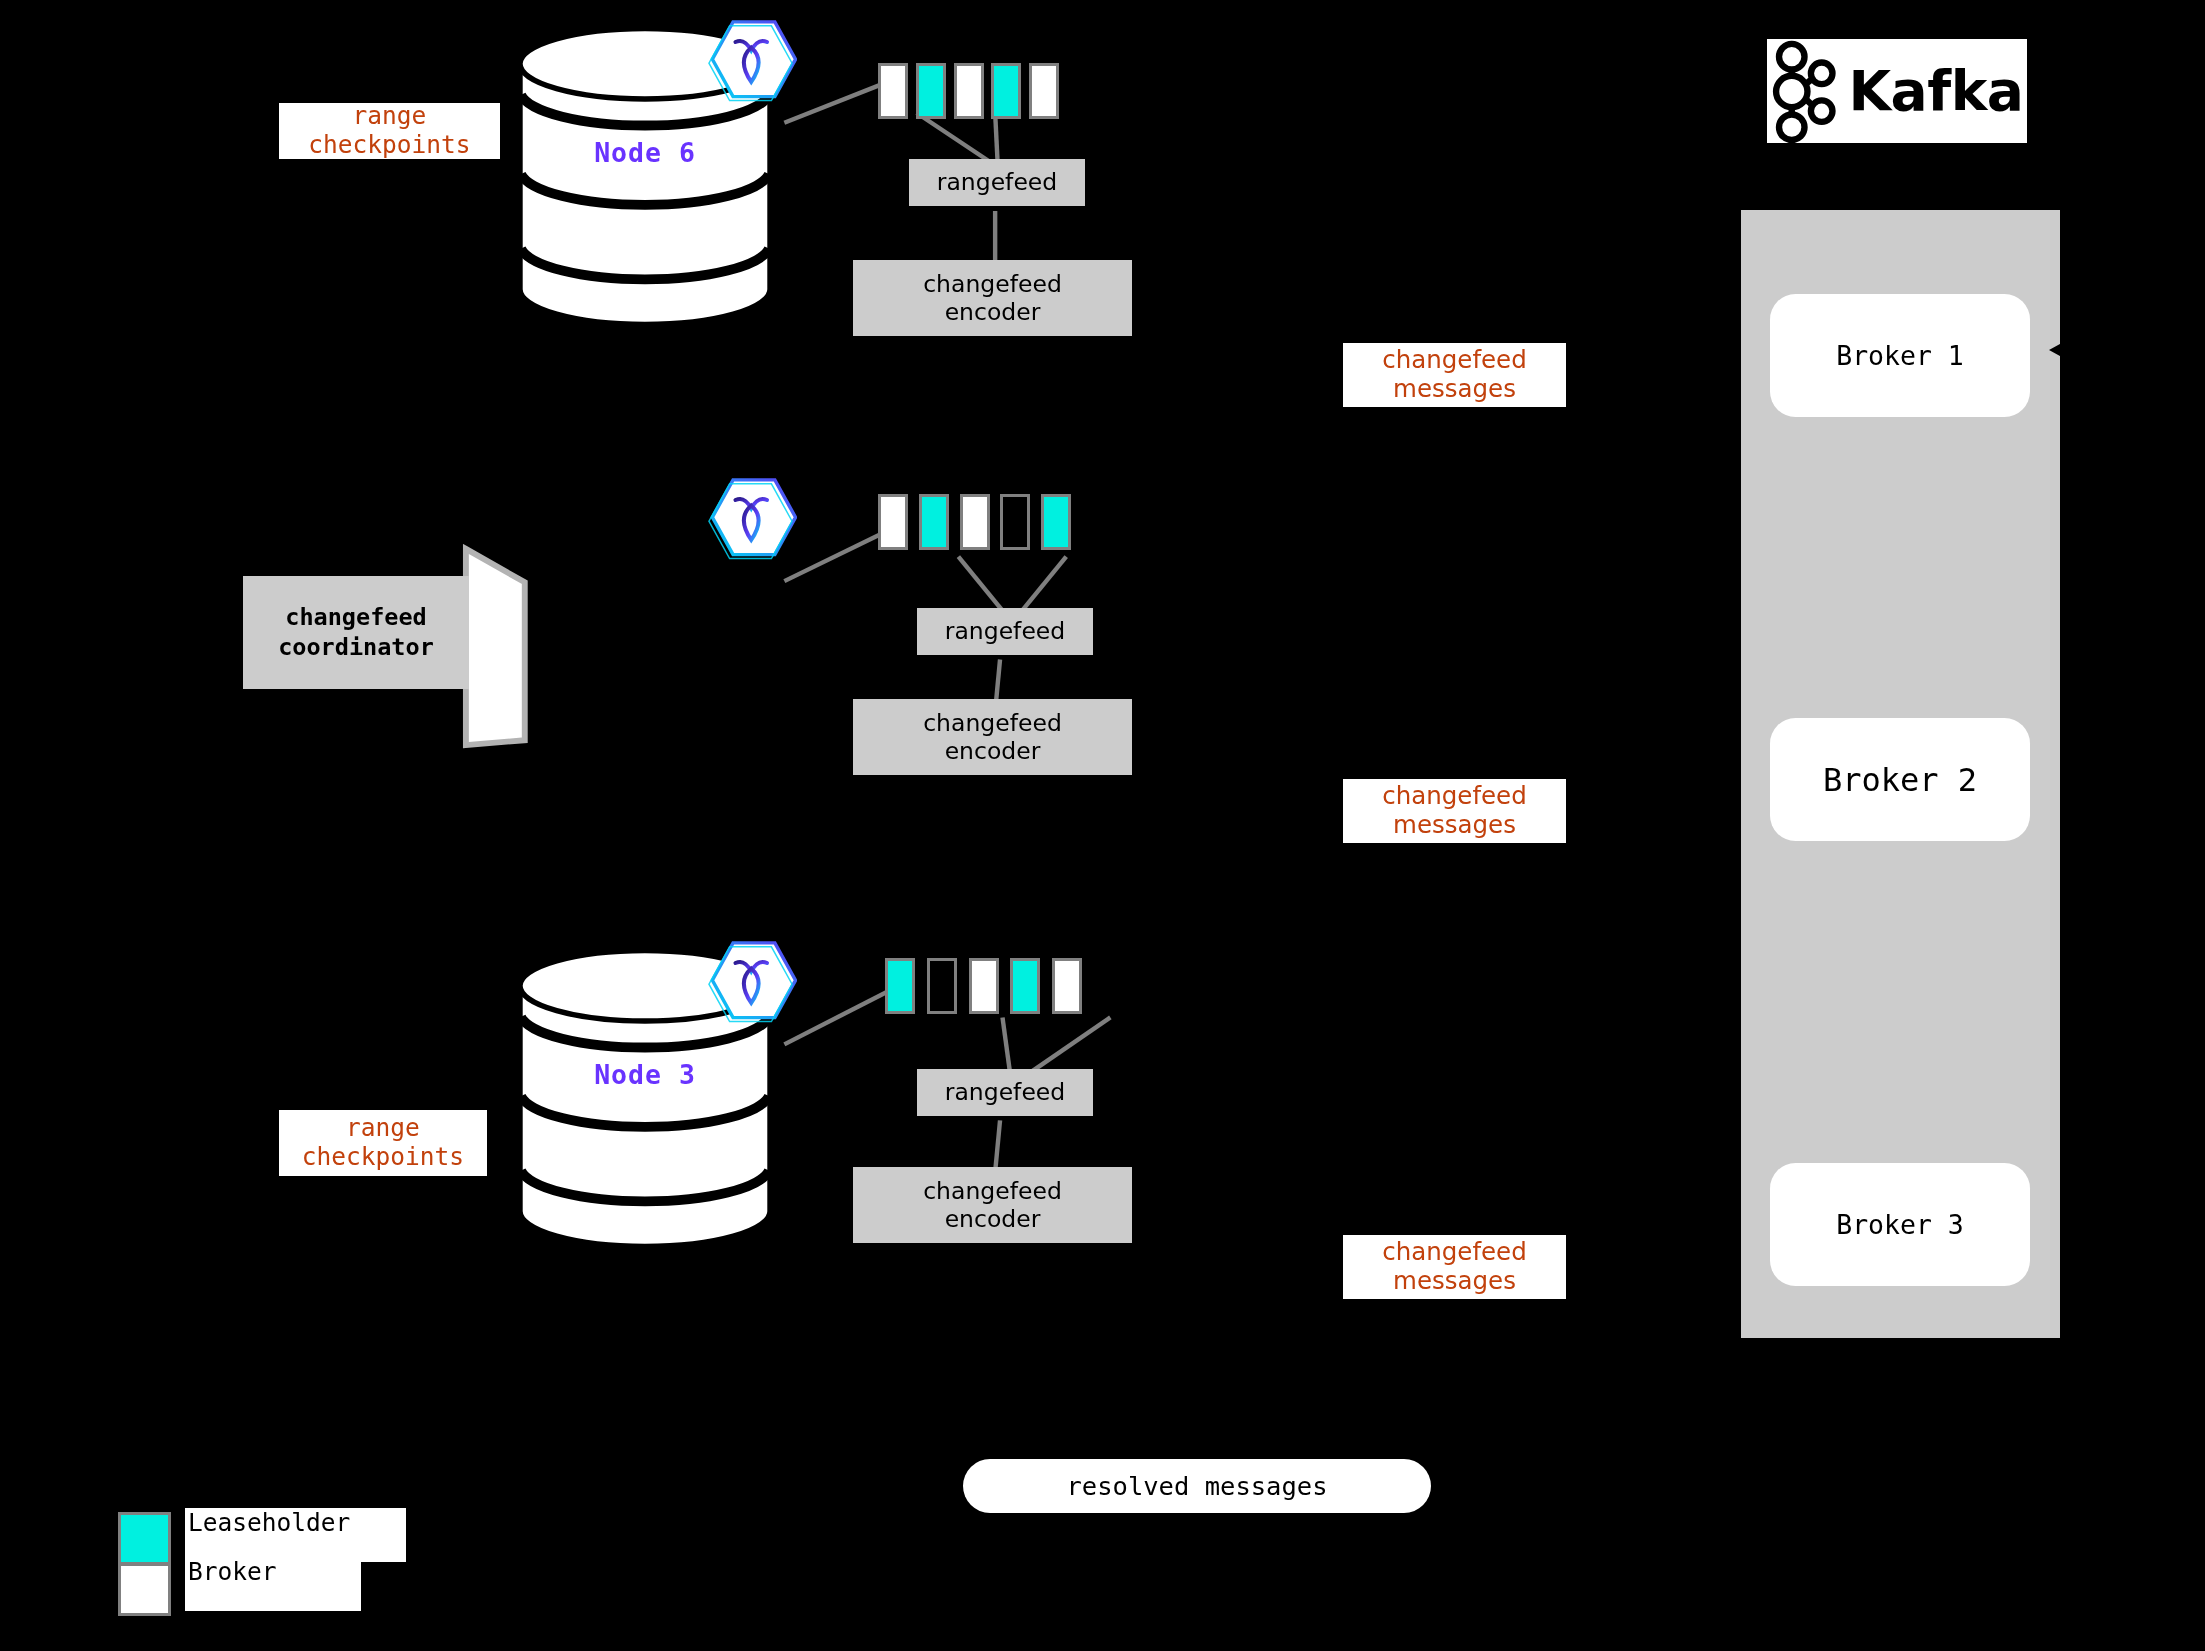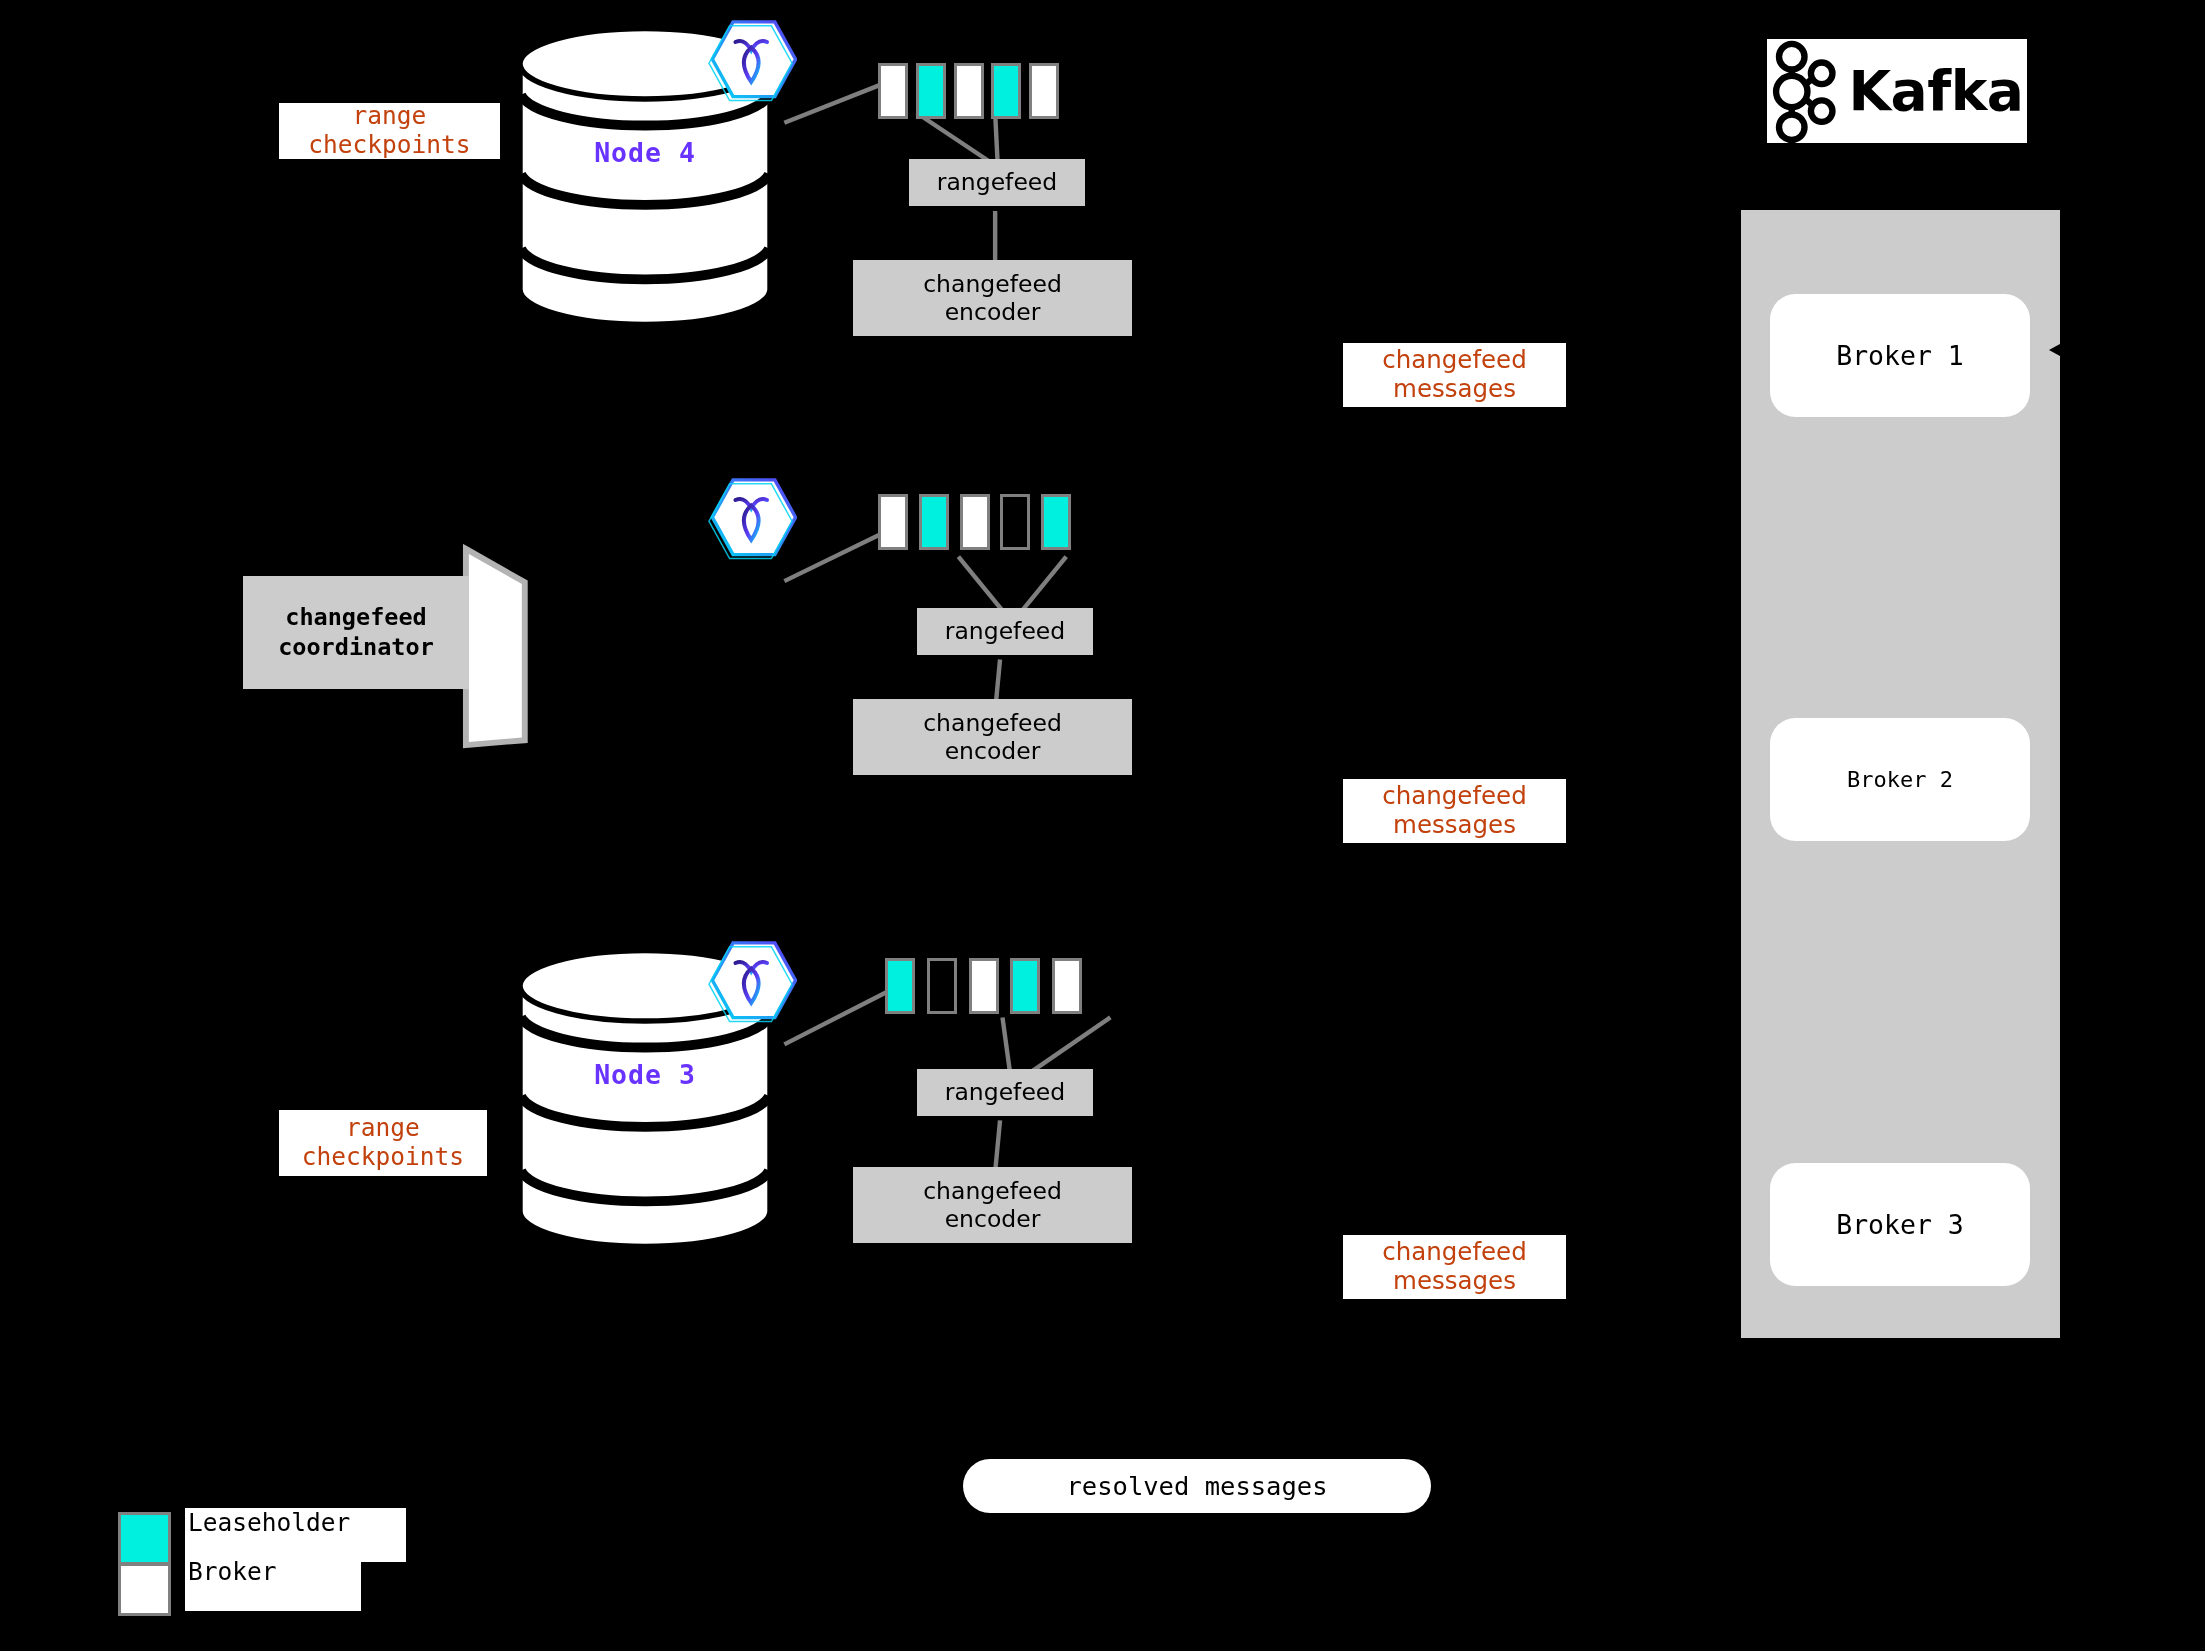--- a/index.html
+++ b/index.html
@@ -147,21 +147,21 @@
   </svg>
 
   <div class="node" style="left:515px; top:27px; width:260px; height:299px;">
     <svg class="cyl" viewBox="0 0 530 610" xmlns="http://www.w3.org/2000/svg">
       <path d="M10 75 A255 72 0 0 1 520 75 L520 535 A255 72 0 0 1 10 535 Z" fill="#ffffff" stroke="#000000" stroke-width="11"></path>
       <ellipse cx="265" cy="75" rx="255" ry="72" fill="#ffffff" stroke="#000000" stroke-width="11"></ellipse>
       <path d="M12 138 A255 72 0 0 0 518 138" fill="none" stroke="#000000" stroke-width="20"></path>
       <path d="M12 300 A255 72 0 0 0 518 300" fill="none" stroke="#000000" stroke-width="20"></path>
       <path d="M12 452 A255 72 0 0 0 518 452" fill="none" stroke="#000000" stroke-width="20"></path>
     </svg>
-    <div class="node-label" style="top:110px; font-size:26.5px;">Node 4</div>
+    <div class="node-label" style="top:110px; font-size:26.5px;">Node 6</div>
   </div>
   <div class="crdb" style="left:706px; top:14.7px; width:91px; height:88px;">
     <svg viewBox="0 0 185 180" xmlns="http://www.w3.org/2000/svg">
       <defs>
         <linearGradient id="hexg1" x1="0" y1="1" x2="1" y2="0">
           <stop offset="0%" stop-color="#00d4f5"></stop>
             <stop offset="100%" stop-color="#5b3df5"></stop>
         </linearGradient>
         <linearGradient id="bugg1" x1="0" y1="0" x2="1" y2="1">
           <stop offset="0%" stop-color="#2b1a8c"></stop>
@@ -319,21 +319,21 @@
   </div>
 
   <div class="kafka-panel" style="left:1741px; top:210px; width:319px; height:1128px;"></div>
   <svg style="position:absolute; left:2049px; top:333px; width:34px; height:34px;" viewBox="0 0 70 70" xmlns="http://www.w3.org/2000/svg">
     <polygon points="0,35 46,10 36,35 46,60" fill="#000000"></polygon>
   </svg>
 
   <div class="broker" style="left:1770px; top:294px; width:260px; height:123px; font-size:26.5px;">
     <span>Broker 1</span>
   </div>
-  <div class="broker" style="left:1770px; top:718px; width:260px; height:123px; font-size:22px;">
+  <div class="broker" style="left:1770px; top:718px; width:260px; height:123px; font-size:32px;">
     <span>Broker 2</span>
   </div>
   <div class="broker" style="left:1770px; top:1163px; width:260px; height:123px; font-size:26.5px;">
     <span>Broker 3</span>
   </div>
 
   <div class="pill" style="left:963px; top:1459px; width:468px; height:54px; font-size:25.5px;">
     <span>resolved messages</span>
   </div>
 

